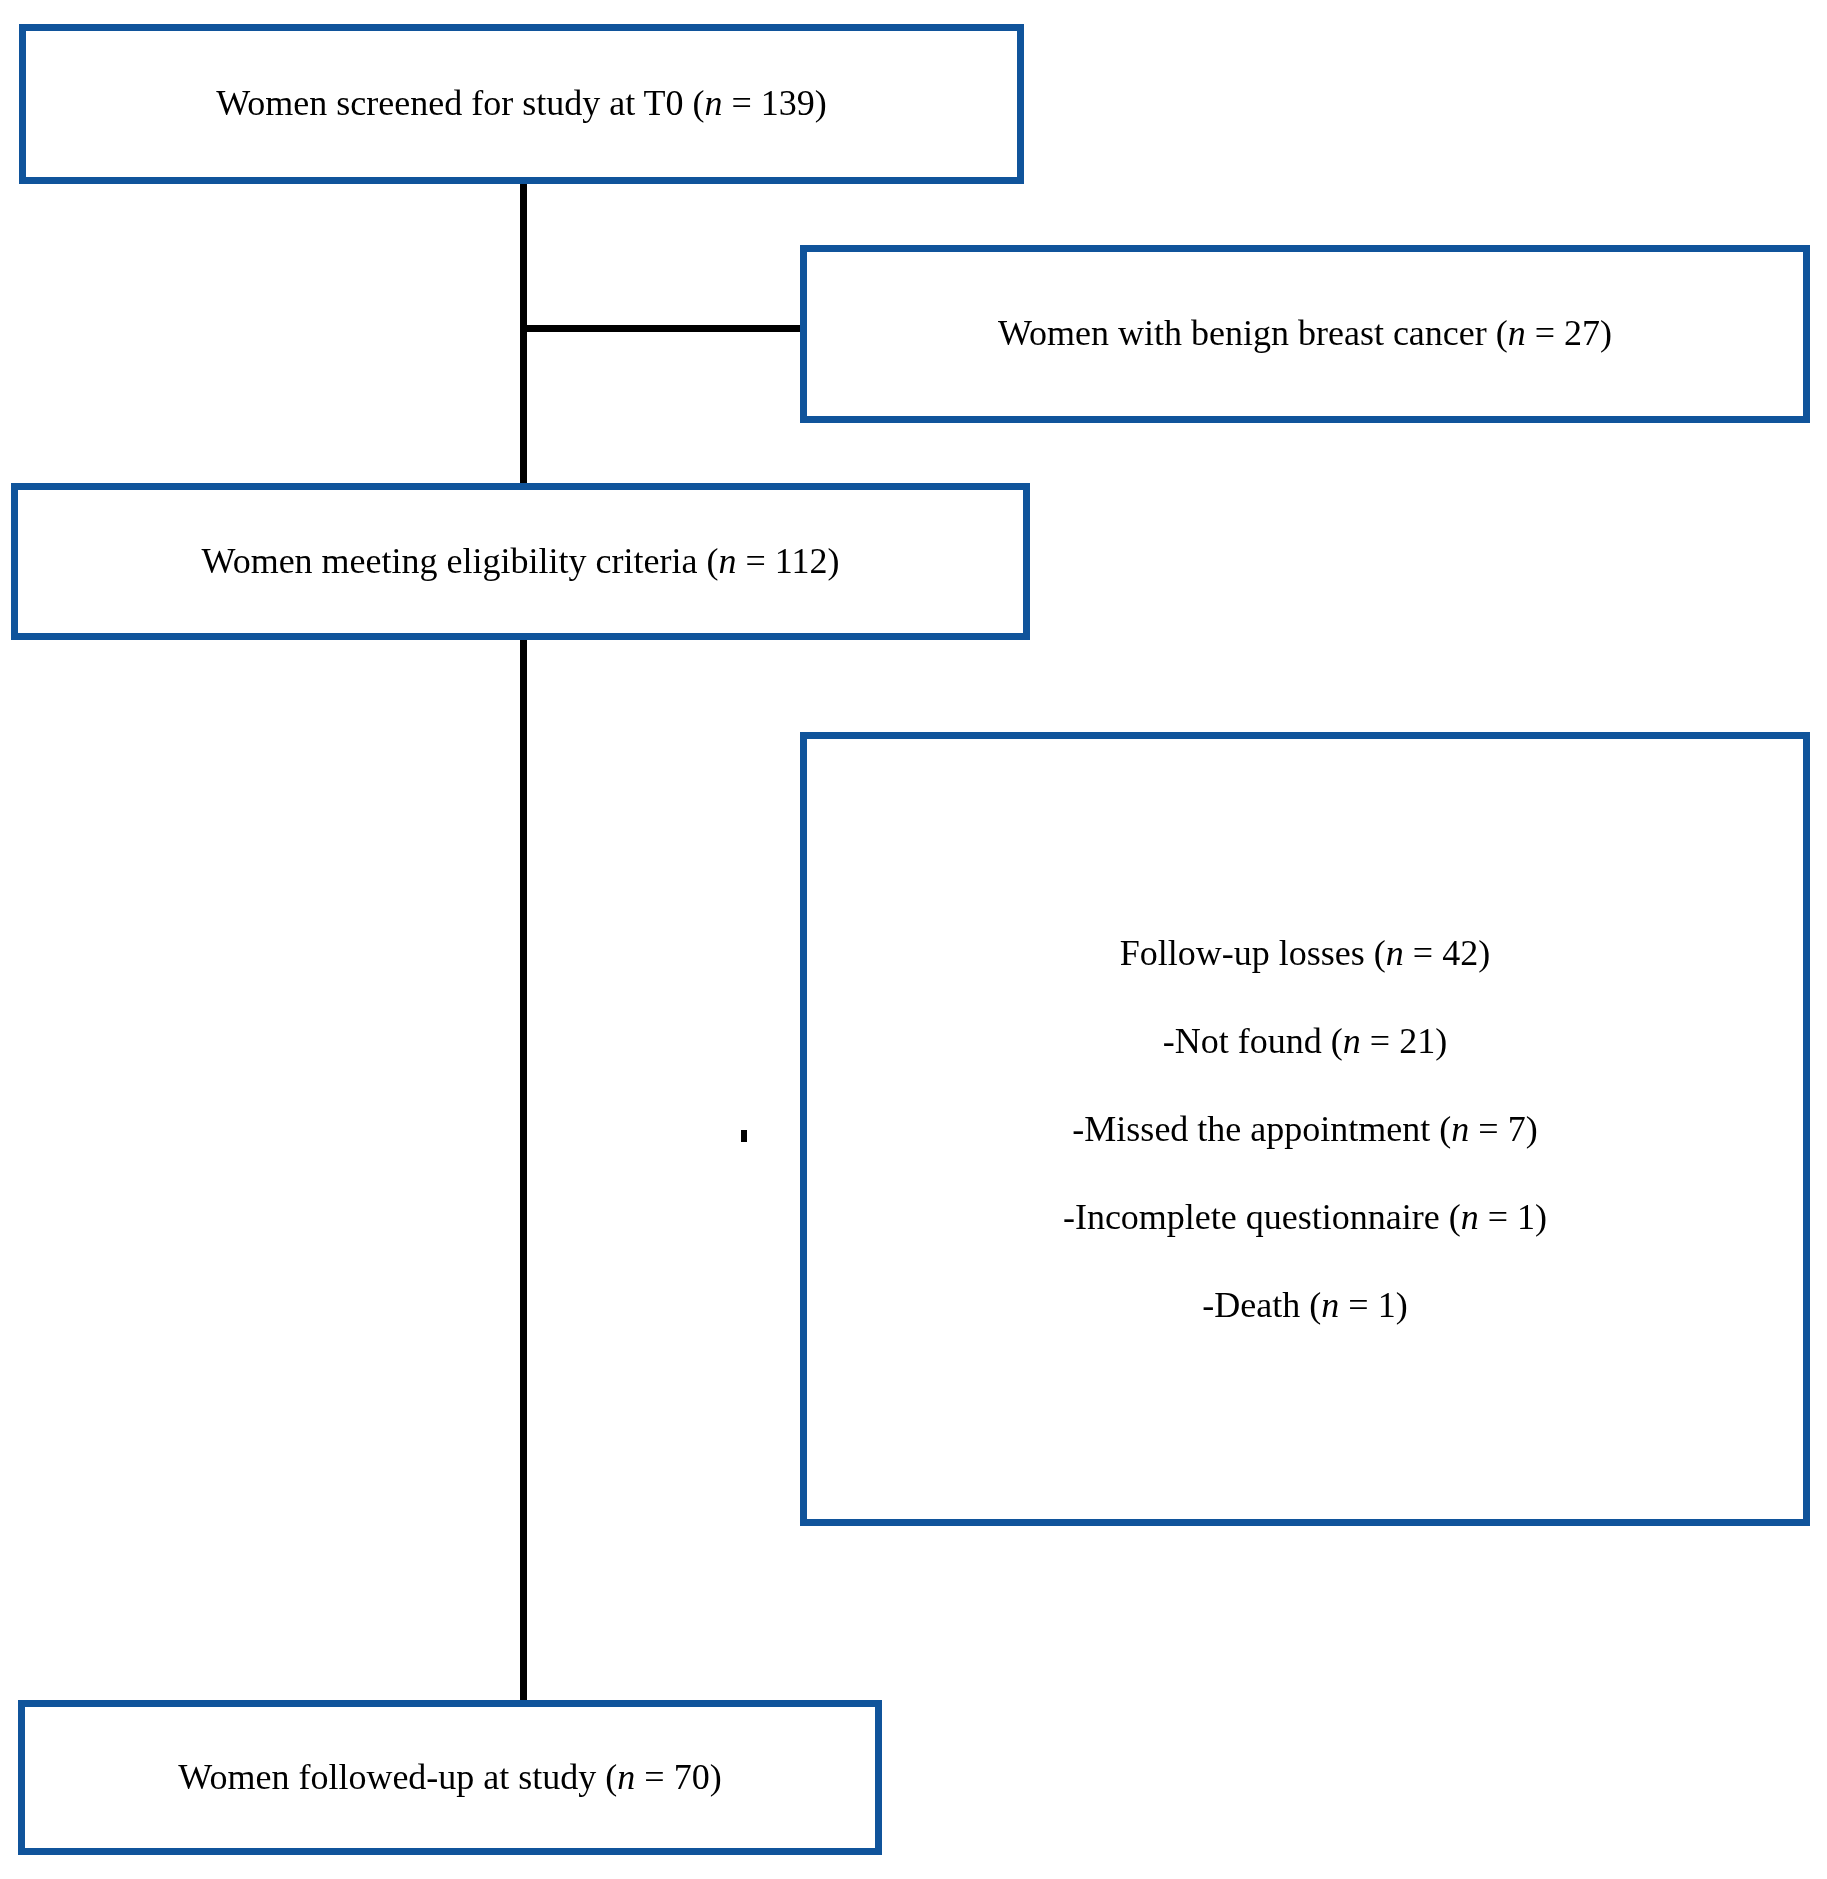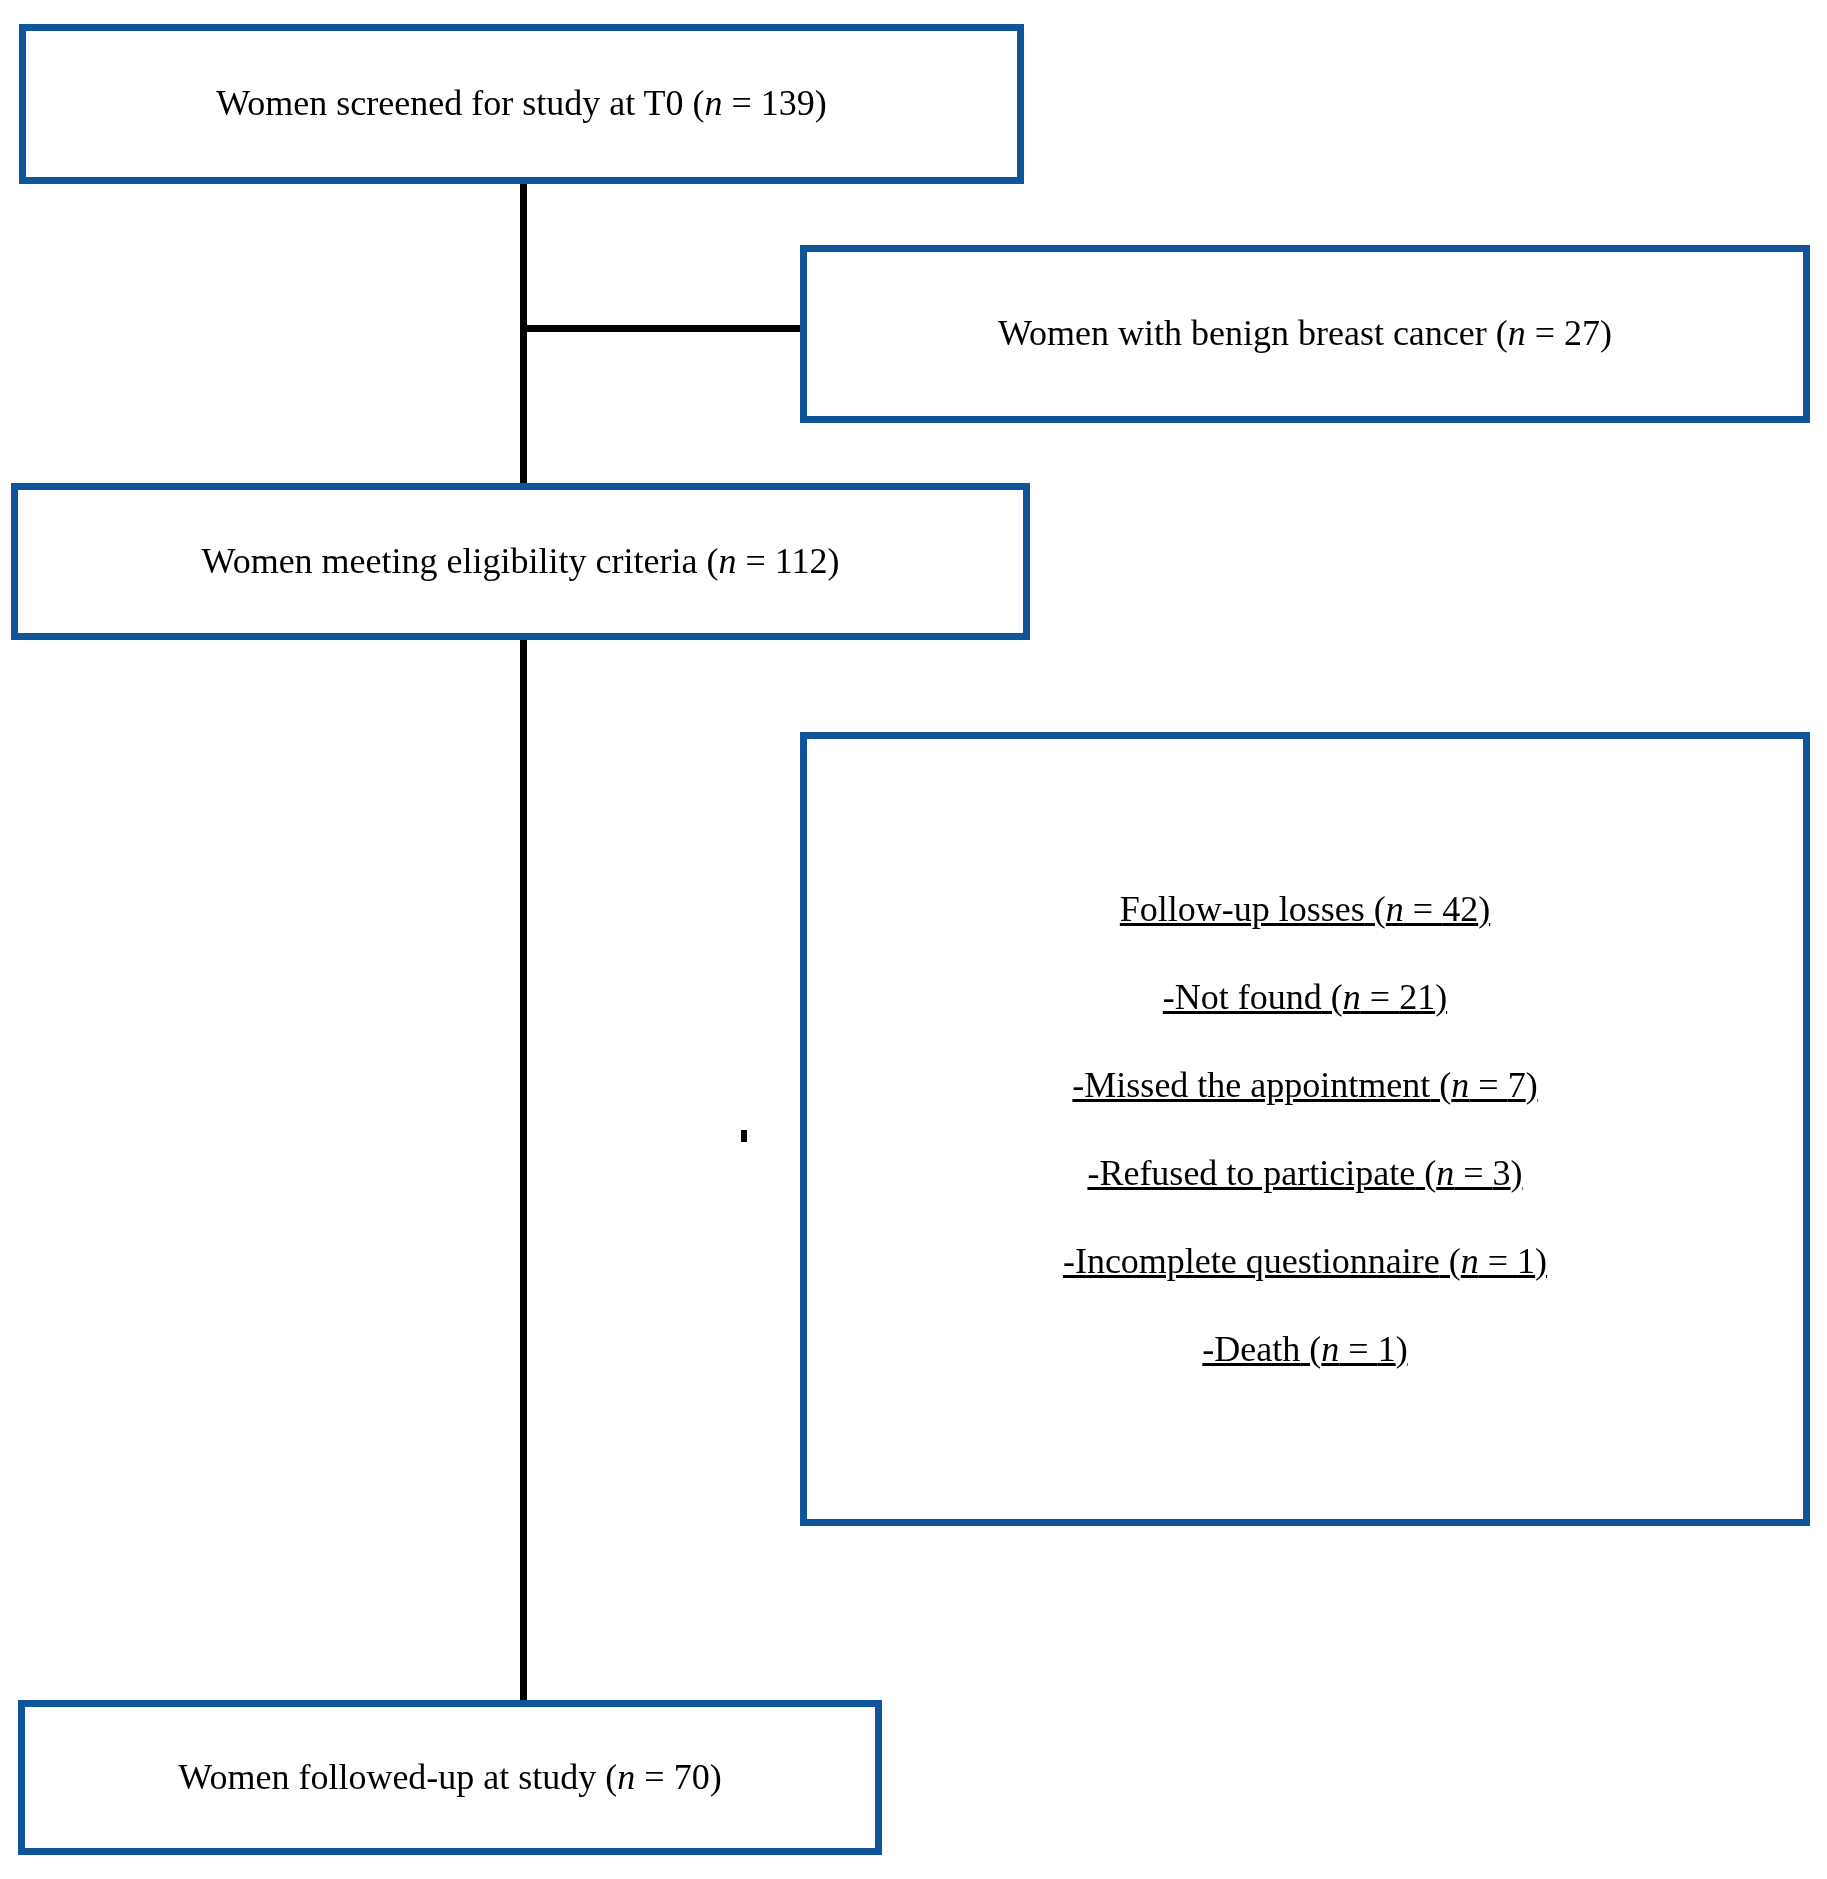--- a/index.html
+++ b/index.html
@@ -44,21 +44,21 @@
     background: var(--connector, #000000);
   }
   #v-line-1 { left: 520px; top: 184px; width: 7px;  height: 300px; }
   #h-line-1 { left: 520px; top: 325px; width: 283px; height: 7px;  }
   #v-line-2 { left: 520px; top: 639px; width: 7px;  height: 1063px; }
   #ink-speck { left: 741px; top: 1130px; width: 6px; height: 12px; }
 
   #box-screened  { left: 19px;  top: 24px;   width: 1005px; height: 160px; }
   #box-benign    { left: 800px; top: 245px;  width: 1010px; height: 178px; }
   #box-eligible  { left: 11px;  top: 483px;  width: 1019px; height: 157px; }
-  #box-losses    { left: 800px; top: 732px;  width: 1010px; height: 794px; text-decoration: underline; }
+  #box-losses    { left: 800px; top: 732px;  width: 1010px; height: 794px; }
   #box-followed  { left: 18px;  top: 1700px; width: 864px; height: 155px; }
 </style>
 </head>
 <body>
 
 <div class="canvas">
 
   <div class="connector" id="v-line-1"></div>
   <div class="connector" id="h-line-1"></div>
   <div class="connector" id="v-line-2"></div>
@@ -73,21 +73,20 @@
   </div>
 
   <div class="box" id="box-eligible">
     <span class="line"><span>Women meeting eligibility criteria</span><span> (</span><span class="n-sym">n</span><span> = </span><span>112</span><span>)</span></span>
   </div>
 
   <div class="box losses" id="box-losses">
     <div class="line"><span>Follow-up losses</span><span> (</span><span class="n-sym">n</span><span> = </span><span>42</span><span>)</span></div>
     <div class="line"><span>-Not found</span><span> (</span><span class="n-sym">n</span><span> = </span><span>21</span><span>)</span></div>
     <div class="line"><span>-Missed the appointment</span><span> (</span><span class="n-sym">n</span><span> = </span><span>7</span><span>)</span></div>
-    <div class="line"><span>-Refused to participate</span><span> (</span><span class="n-sym">n</span><span> = </span><span>3</span><span>)</span></div>
     <div class="line"><span>-Incomplete questionnaire</span><span> (</span><span class="n-sym">n</span><span> = </span><span>1</span><span>)</span></div>
     <div class="line"><span>-Death</span><span> (</span><span class="n-sym">n</span><span> = </span><span>1</span><span>)</span></div>
   </div>
 
   <div class="box" id="box-followed">
     <span class="line"><span>Women followed-up at study</span><span> (</span><span class="n-sym">n</span><span> = </span><span>70</span><span>)</span></span>
   </div>
 
 </div>
 

